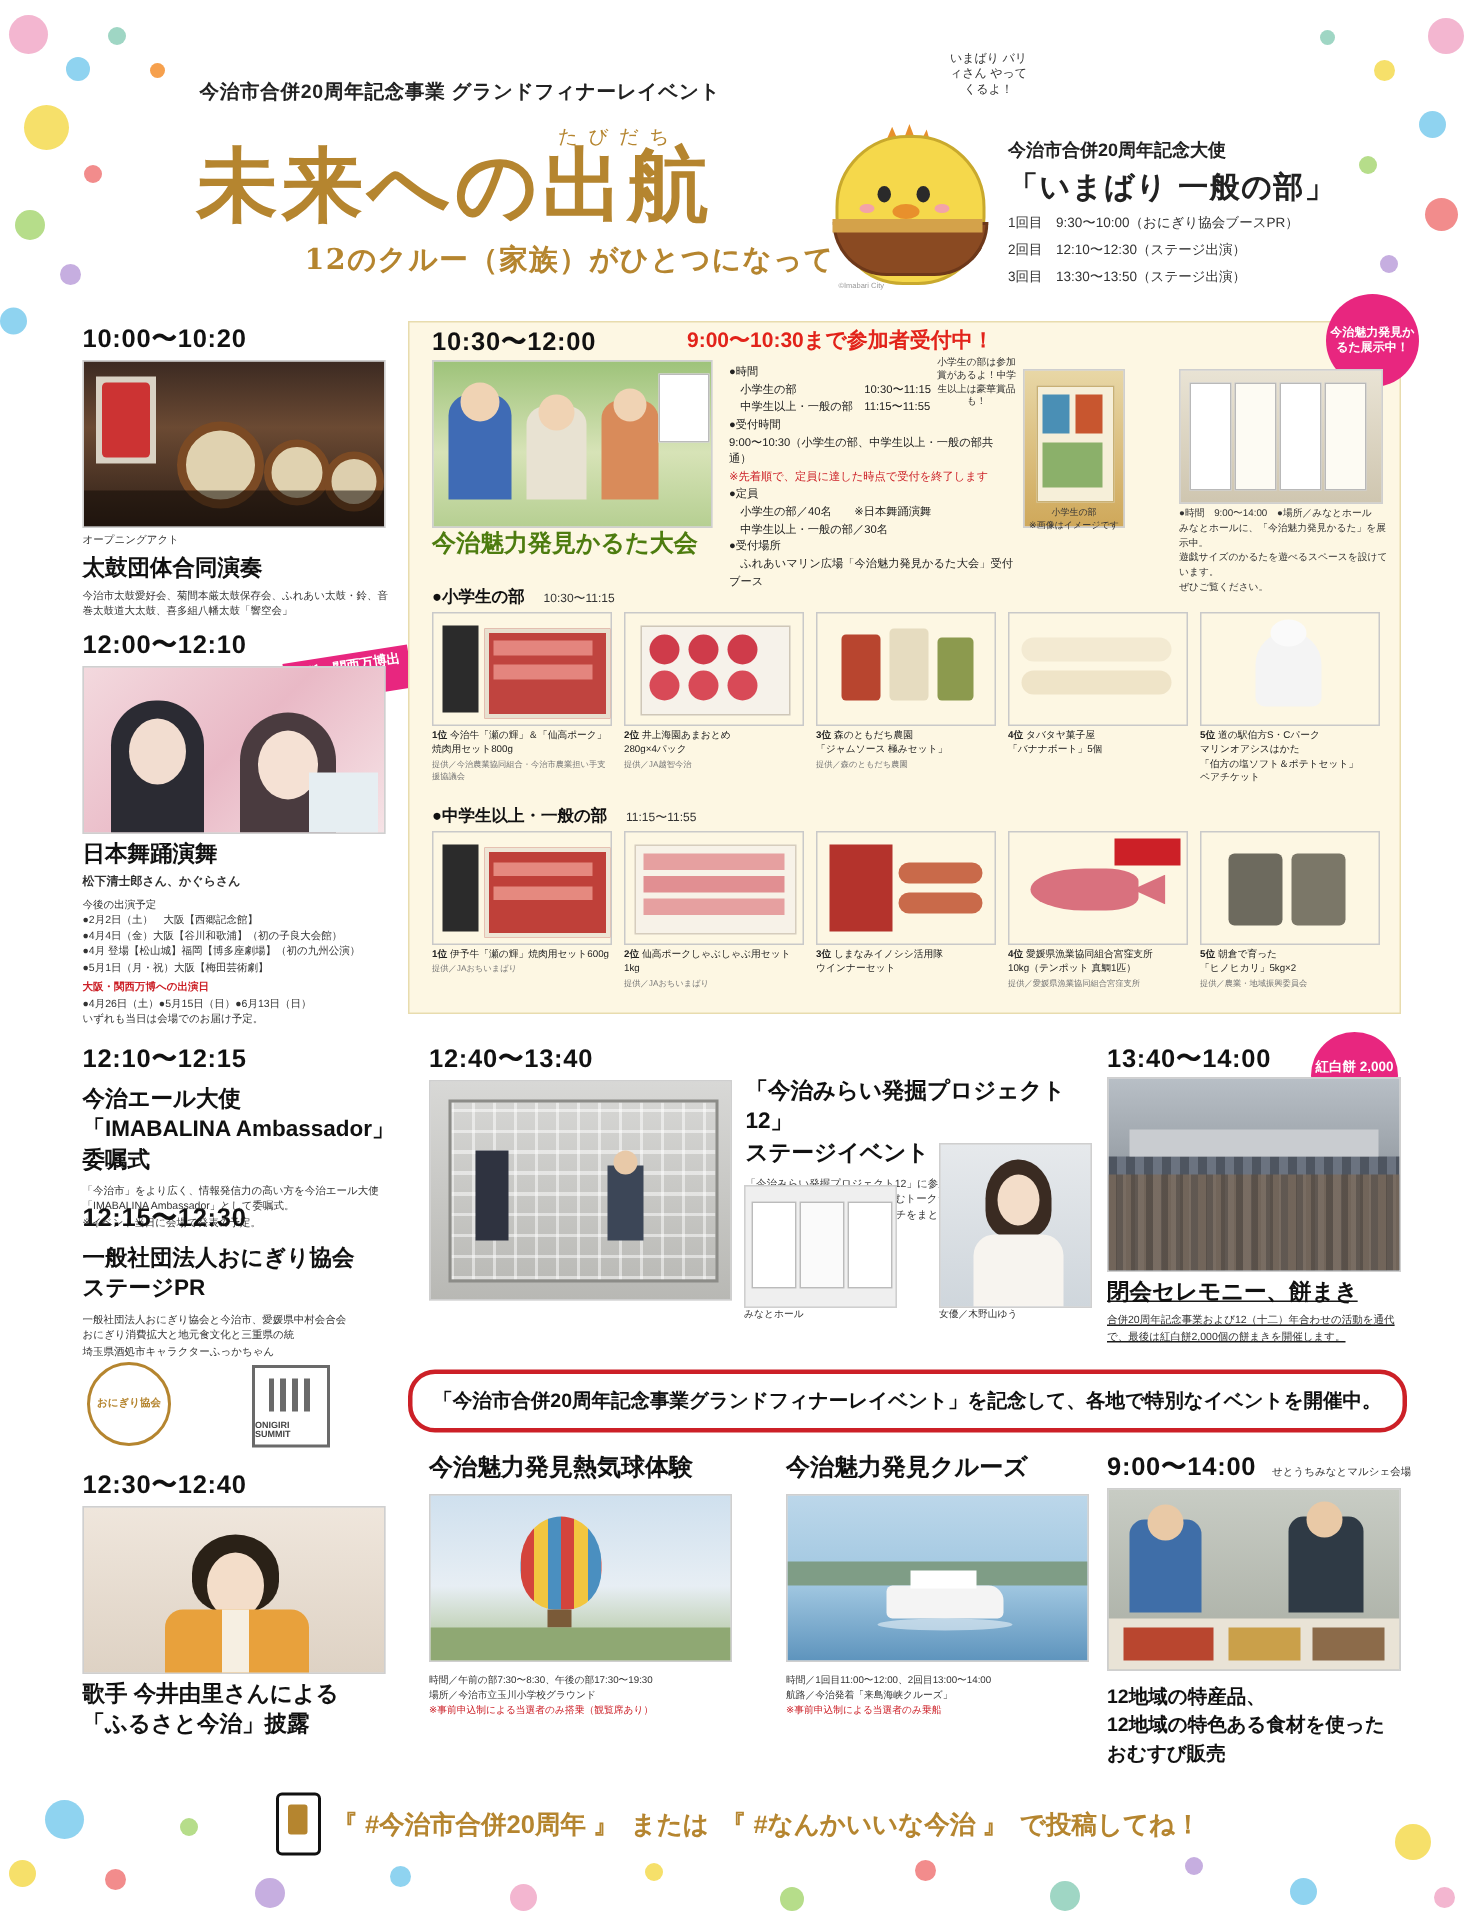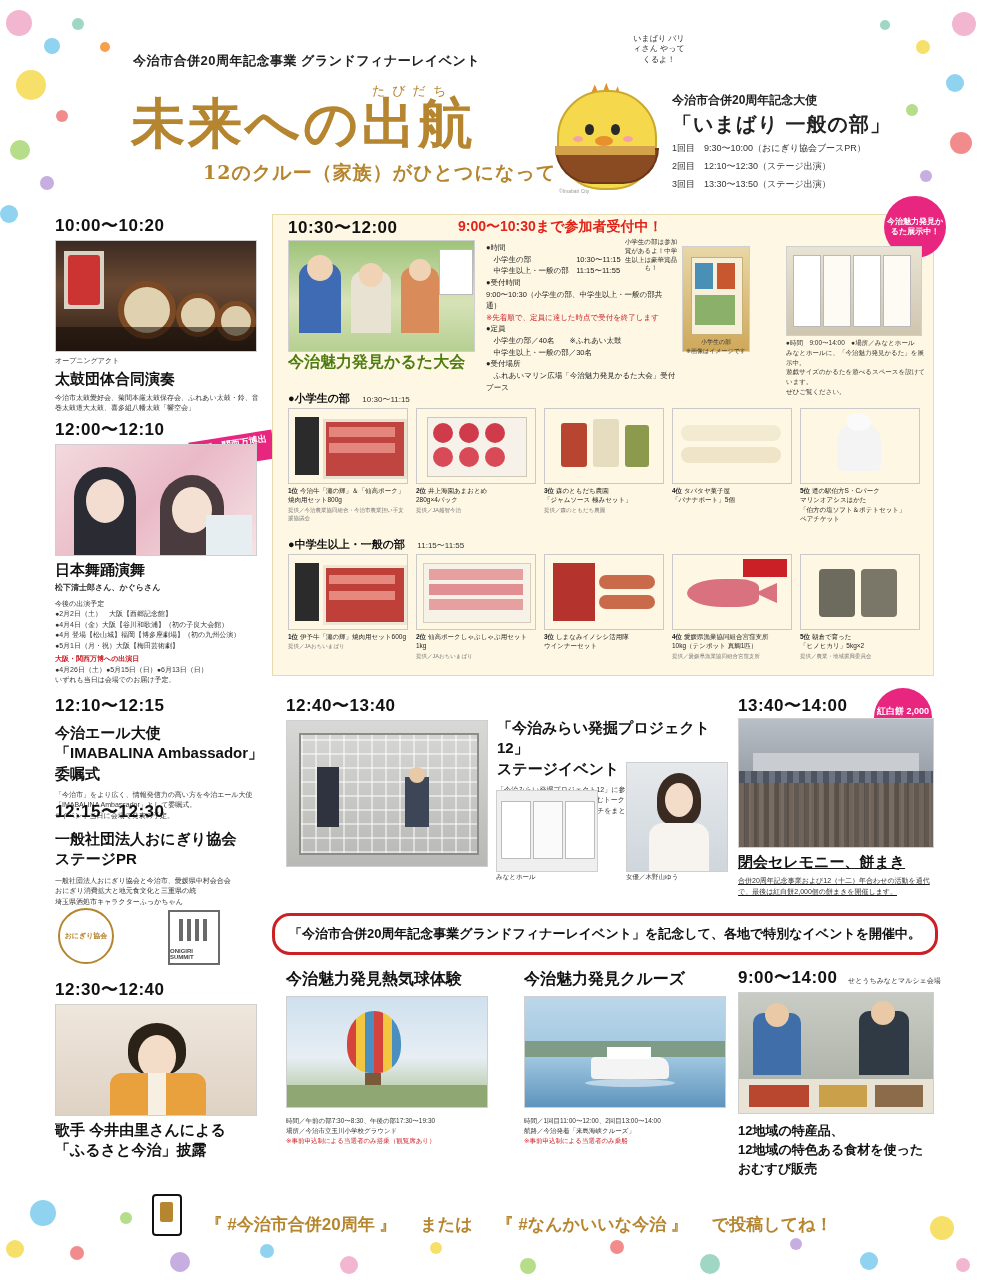--- a/index.html
+++ b/index.html
@@ -73,21 +73,21 @@
                font-weight:bold;display:flex;align-items:center;justify-content:center;}
   .badge-pink{position:absolute;background:#e8267f;color:#fff;font-weight:bold;font-size:9px;
               padding:3px 6px;transform:rotate(-9deg);line-height:1.25;text-align:center;}
 
   
   .banner{position:absolute;left:272px;top:913px;width:660px;height:36px;background:#fff;
           border:3px solid #cc2027;border-radius:18px;display:flex;align-items:center;justify-content:center;}
   .banner span{font-size:13px;font-weight:bold;color:#111;}
 
   
-  .footer{position:absolute;left:0;top:1196px;width:984px;height:40px;display:flex;align-items:flex-end;justify-content:center;gap:24px;}
+  .footer{position:absolute;left:0;top:1196px;width:984px;height:40px;display:flex;align-items:center;justify-content:center;gap:8px;}
   .foot-txt{font-size:17px;font-weight:bold;color:#b5852f;}
   .phone{width:26px;height:38px;border:2px solid #111;border-radius:4px;position:relative;background:#fff;}
   .phone:after{content:"";position:absolute;left:6px;top:6px;width:13px;height:20px;background:#b5852f;border-radius:2px;}
 
   
   .logo-circle{position:absolute;width:52px;height:52px;border-radius:50%;border:2px solid #b5852f;
                display:flex;flex-direction:column;align-items:center;justify-content:center;color:#b5852f;
                font-size:7px;font-weight:bold;line-height:1.2;}
   .logo-sq{position:absolute;width:48px;height:48px;border:2px solid #6a6a6a;color:#444;font-size:6px;
            display:flex;align-items:flex-end;justify-content:center;padding-bottom:3px;font-weight:bold;}
@@ -262,21 +262,21 @@
   </div>
 
   <div class="kar-info">
     <div>●時間</div>
     <div>　小学生の部　　　　　　10:30〜11:15</div>
     <div>　中学生以上・一般の部　11:15〜11:55</div>
     <div>●受付時間</div>
     <div>9:00〜10:30（小学生の部、中学生以上・一般の部共通）</div>
     <div style="color:#cc2027;">※先着順で、定員に達した時点で受付を終了します</div>
     <div>●定員</div>
-    <div>　小学生の部／40名　　※ふれあい太鼓</div>
+    <div>　小学生の部／40名　　※日本舞踊演舞</div>
     <div>　中学生以上・一般の部／30名</div>
     <div>●受付場所</div>
     <div>　ふれあいマリン広場「今治魅力発見かるた大会」受付ブース</div>
   </div>
 
   <div class="photo" style="left:682px;top:246px;width:66px;height:104px;">
     <div class="ov" style="background:linear-gradient(180deg,#e8d7a6 0%,#cfa85a 100%);"></div>
     <div style="position:absolute;left:8px;top:10px;width:50px;height:76px;background:#f6efd9;border:1px solid #c8b075;"></div>
     <div style="position:absolute;left:12px;top:16px;width:18px;height:26px;background:#4a8fb5;"></div>
     <div style="position:absolute;left:34px;top:16px;width:18px;height:26px;background:#c8562f;"></div>

